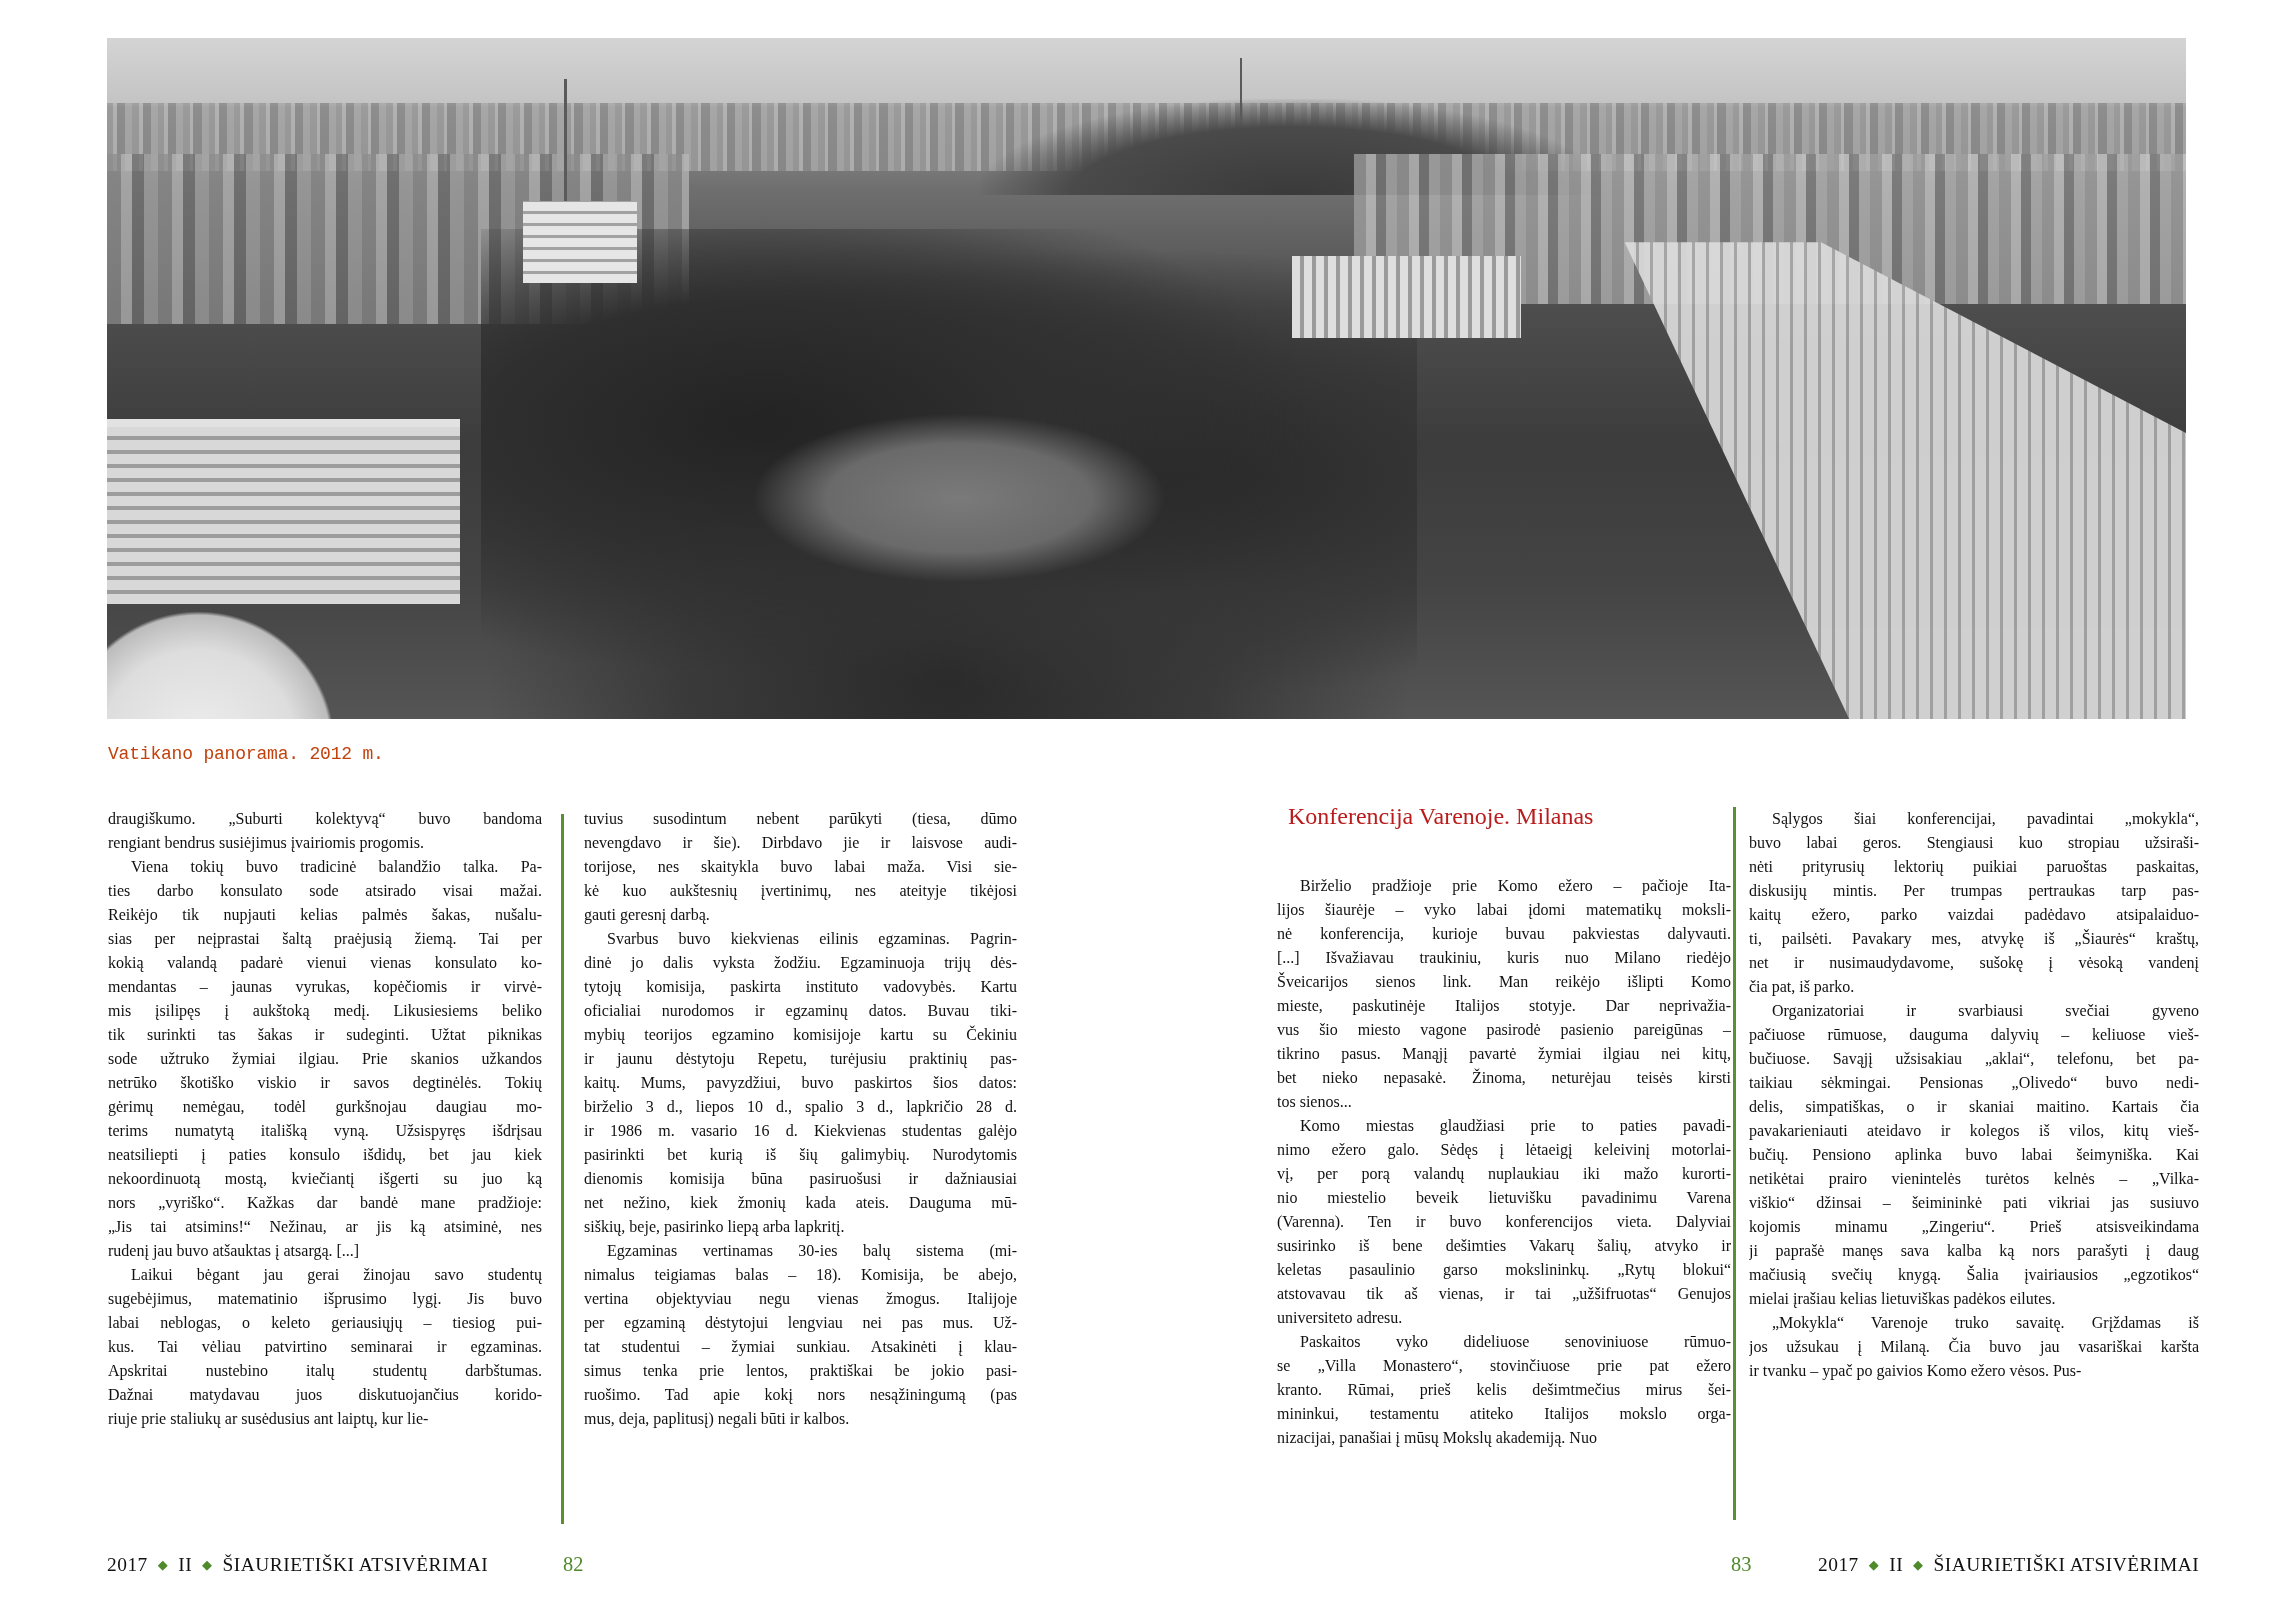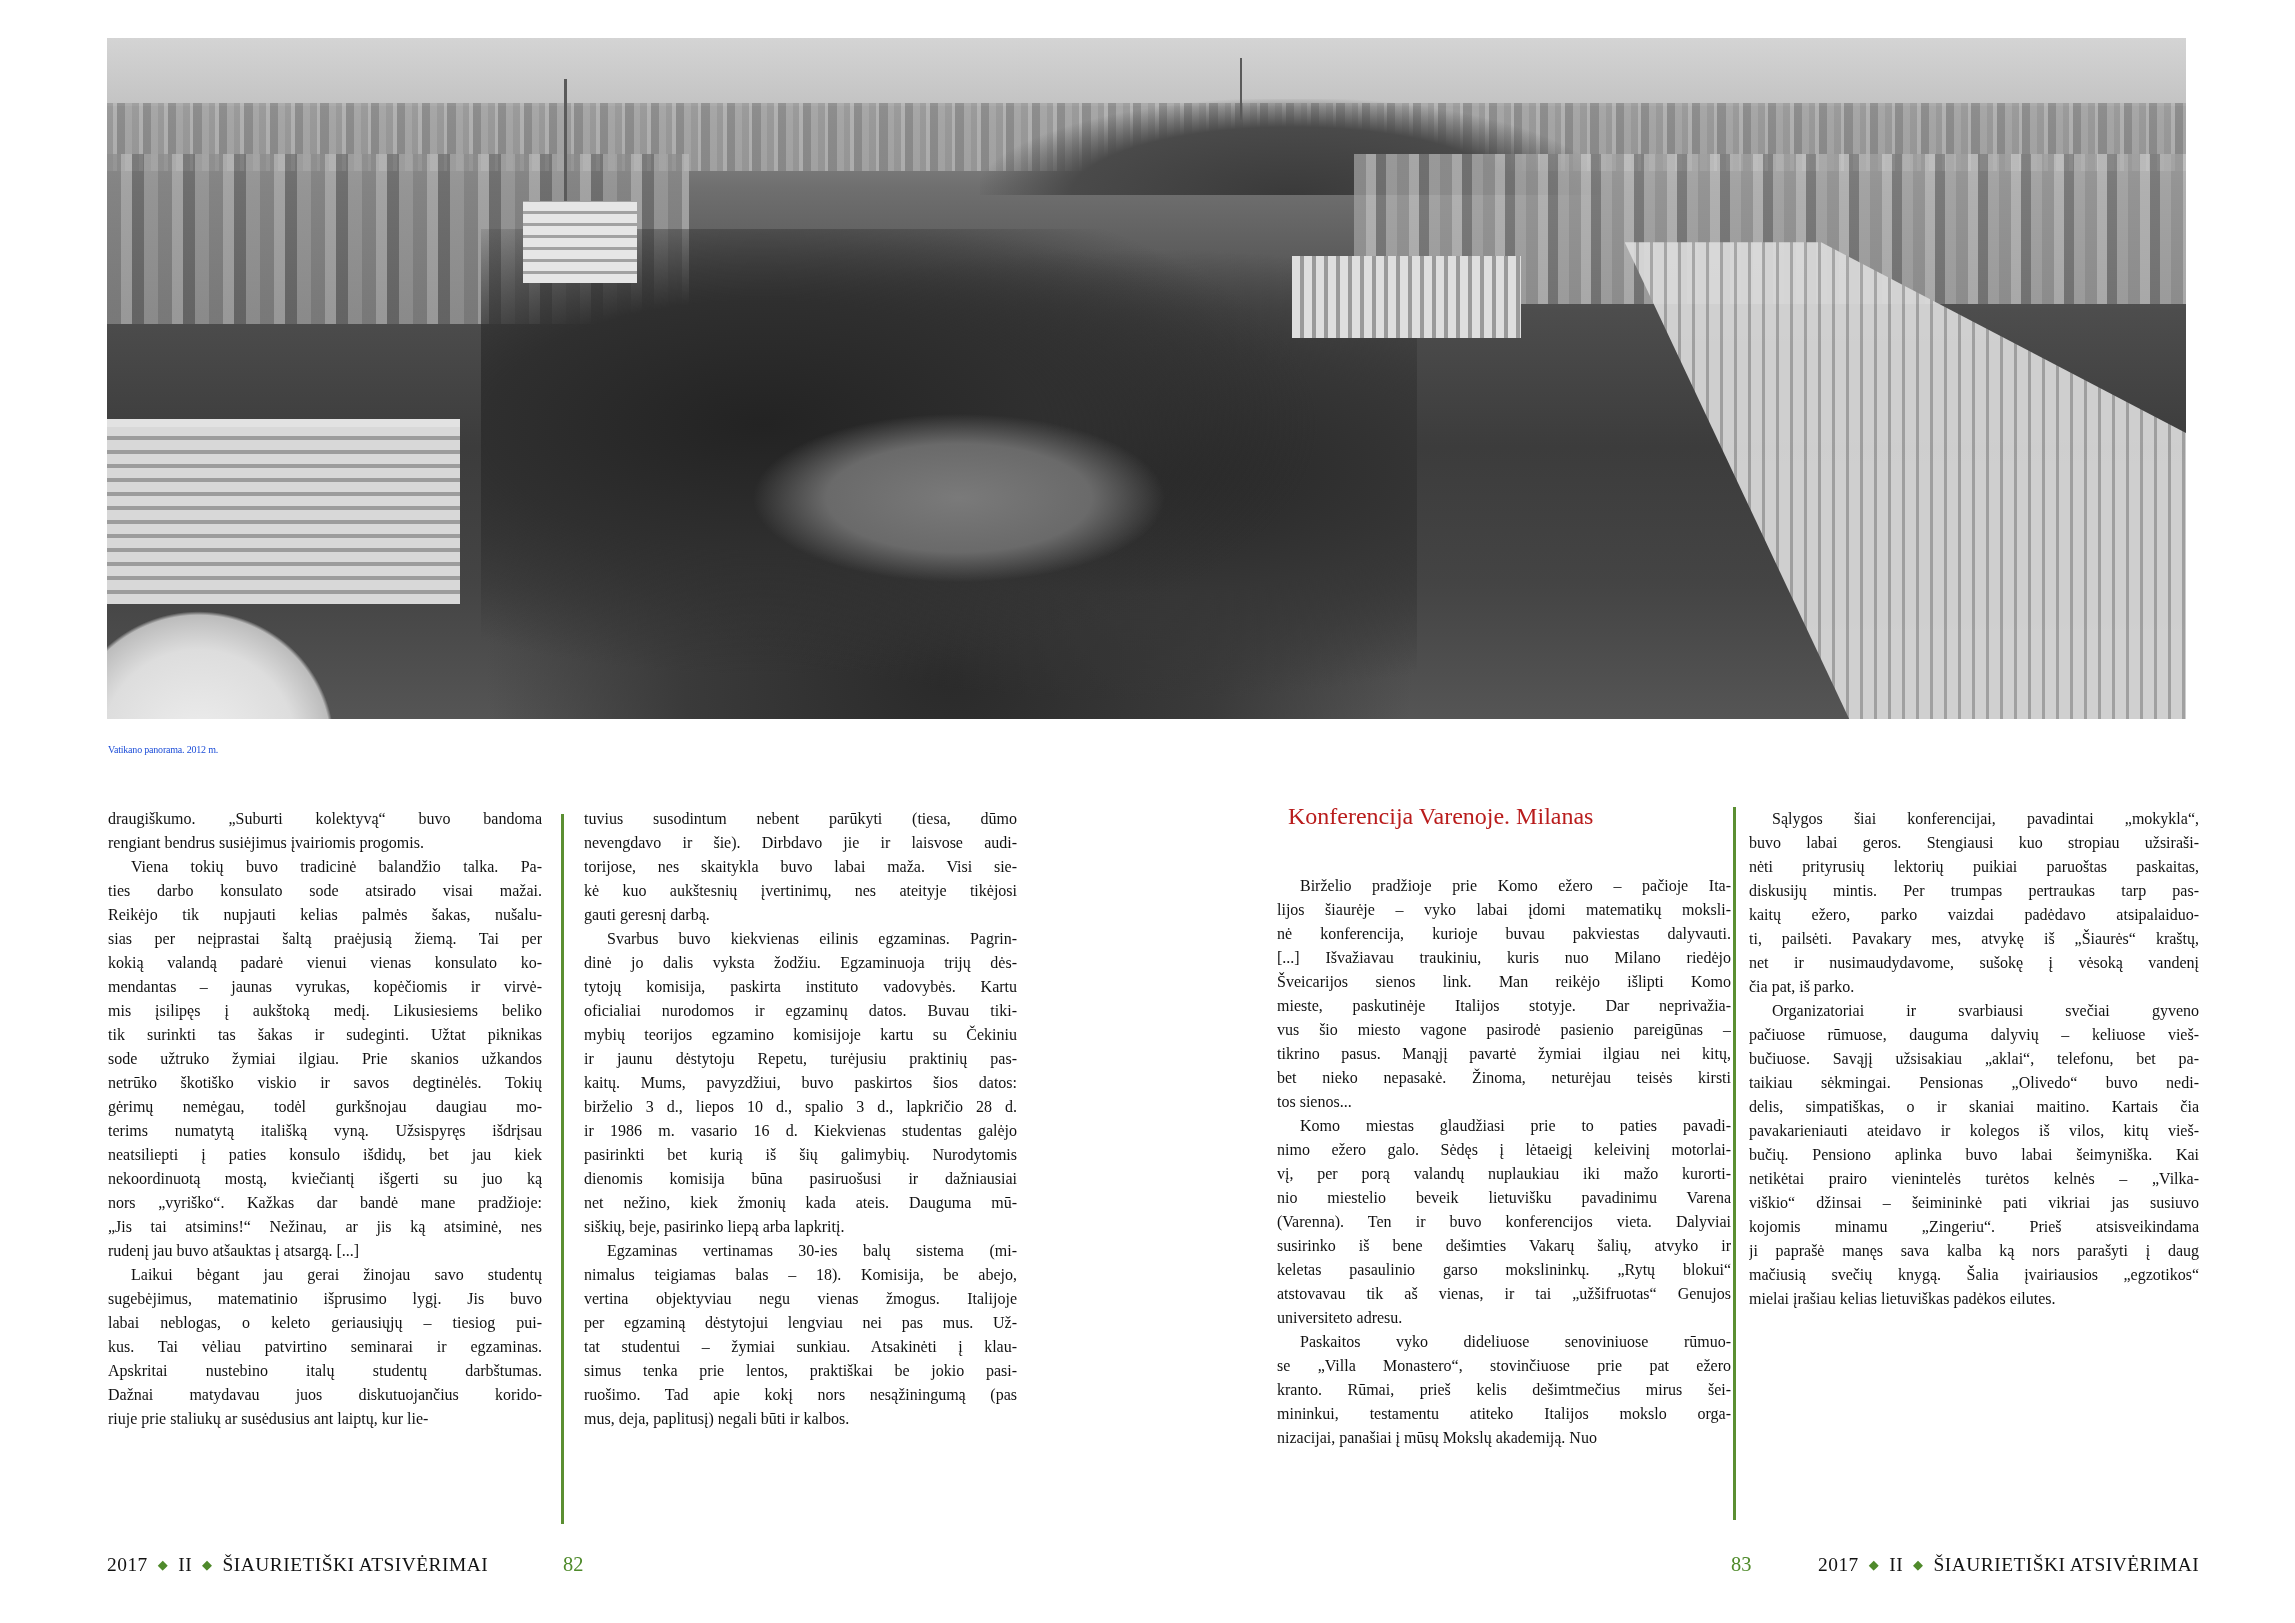--- a/index.html
+++ b/index.html
@@ -42,21 +42,21 @@
     background:
       repeating-linear-gradient(90deg, #dcdcdc 0 11px, #a8a8a8 11px 14px),
       #cfcfcf;
     clip-path: polygon(0 0, 35% 0, 100% 40%, 100% 100%, 40% 100%); opacity:.92; }
   .photo .dome { position:absolute; left:0; top:84%; width:11%; height:20%;
     background: radial-gradient(ellipse at 40% 100%, #eeeeee 0%, #dddddd 50%, #bcbcbc 68%, transparent 70%); }
 
   
   .caption {
     position:absolute; left:108px; top:744px;
-    font-family: Liberation Serif, serif; font-size: 10px; color:#1d4ed8;
+    font-family: Liberation Mono, monospace; font-size: 18px; color:#c2410c;
     letter-spacing: -0.2px;
   }
 
   
   .col {
     position:absolute; top:807px;
     font-family: "Liberation Serif", serif; font-size: 16px; line-height: 24px;
     color:#111; text-align: justify;
   }
   .col p { margin:0; text-indent: 0; }
@@ -234,20 +234,25 @@
       <span class="line">delis, simpatiškas, o ir skaniai maitino. Kartais čia</span>
       <span class="line">pavakarieniauti ateidavo ir kolegos iš vilos, kitų vieš-</span>
       <span class="line">bučių. Pensiono aplinka buvo labai šeimyniška. Kai</span>
       <span class="line">netikėtai prairo vienintelės turėtos kelnės – „Vilka-</span>
       <span class="line">viškio“ džinsai – šeimininkė pati vikriai jas susiuvo</span>
       <span class="line">kojomis minamu „Zingeriu“. Prieš atsisveikindama</span>
       <span class="line">ji paprašė manęs sava kalba ką nors parašyti į daug</span>
       <span class="line">mačiusią svečių knygą. Šalia įvairiausios „egzotikos“</span>
       <span class="line last">mielai įrašiau kelias lietuviškas padėkos eilutes.</span>
     </p>
+    <p>
+      <span class="line" style="text-indent: 23px;">„Mokykla“ Varenoje truko savaitę. Grįždamas iš</span>
+      <span class="line">jos užsukau į Milaną. Čia buvo jau vasariškai karšta</span>
+      <span class="line last">ir tvanku – ypač po gaivios Komo ežero vėsos. Pus-</span>
+    </p>
   </div>
 
 <div class="footer" id="footer-left">
   <span>2017</span>
   <span class="diamond">◆</span>
   <span>II</span>
   <span class="diamond">◆</span>
   <span>ŠIAURIETIŠKI ATSIVĖRIMAI</span>
 </div>
 <div class="pageno" id="pageno-left">82</div>

